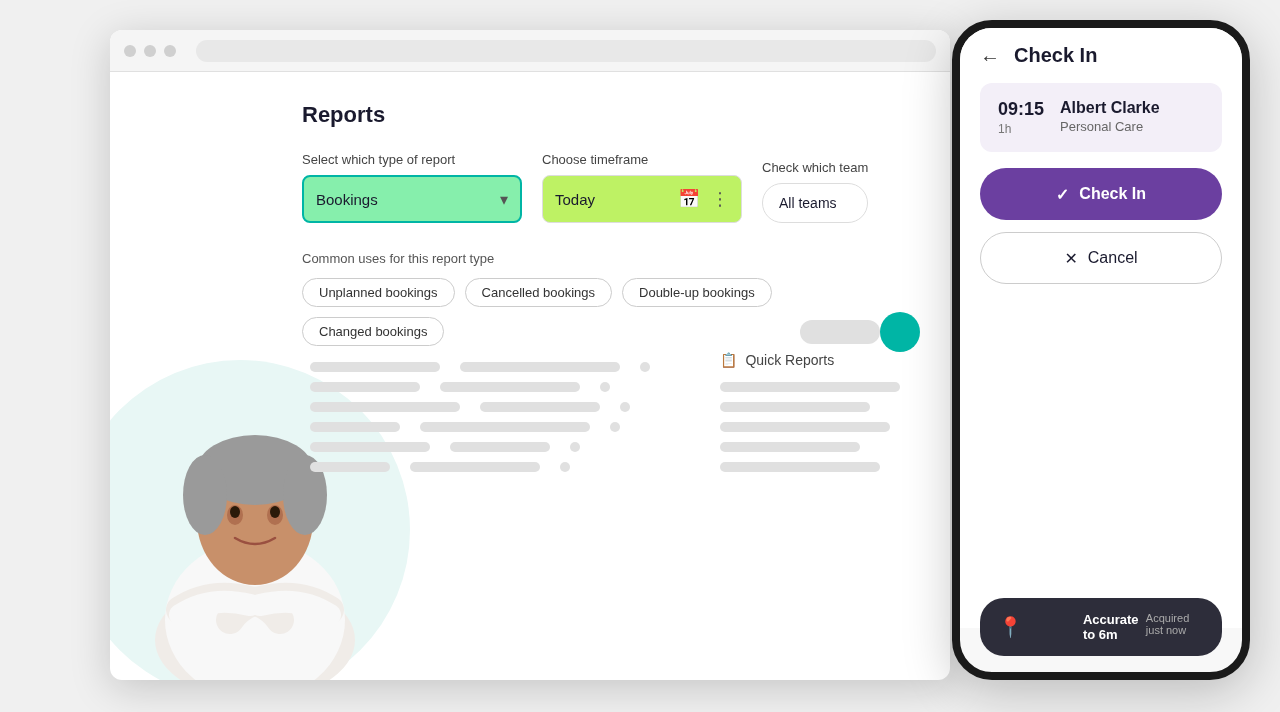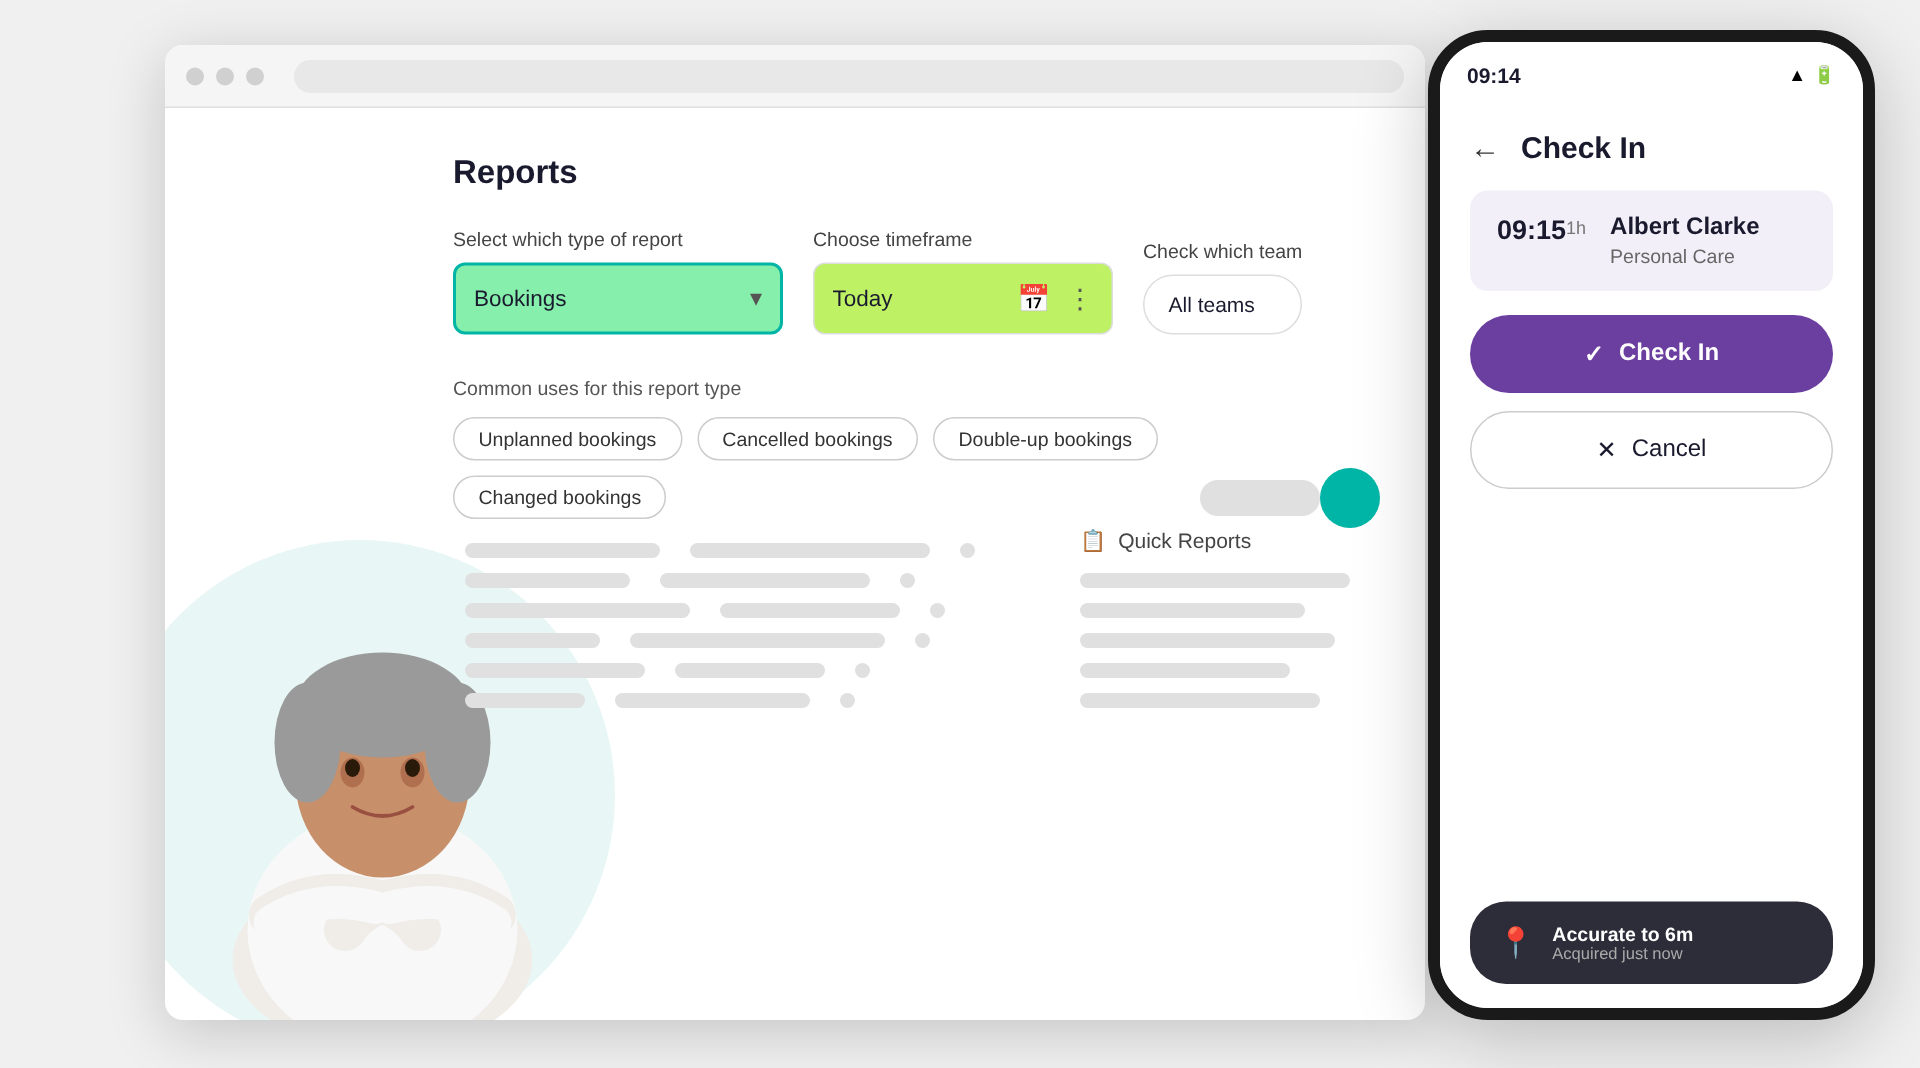--- a/index.html
+++ b/index.html
@@ -359,21 +359,21 @@
       background: #f3eff8;
       border-radius: 12px;
       padding: 16px 18px;
       display: flex;
       gap: 16px;
       align-items: flex-start;
     }
 
     .booking-time-block {
       display: flex;
-      flex-direction: row;
+      flex-direction: column;
     }
 
     .booking-time {
       font-size: 18px;
       font-weight: 700;
       color: #1a1a2e;
     }
 
     .booking-duration {
       font-size: 12px;
@@ -449,21 +449,22 @@
       gap: 12px;
     }
 
     .location-icon {
       color: #fff;
       font-size: 20px;
     }
 
     .location-text-block {
       display: flex;
-      flex-direction: column;
+      flex-direction: row;
+      margin-left: 48px;
     }
 
     .location-title {
       font-size: 13px;
       font-weight: 600;
       color: #fff;
     }
 
     .location-subtitle {
       font-size: 11px;
@@ -599,27 +600,20 @@
       <div class="qr-skeleton-row" style="width:75%"></div>
       <div class="qr-skeleton-row" style="width:85%"></div>
       <div class="qr-skeleton-row" style="width:70%"></div>
       <div class="qr-skeleton-row" style="width:80%"></div>
     </div>
   </div>
 </div>
 
 <div class="phone-mockup">
 
-  <div class="phone-notch-bar">
-    <span class="phone-time">09:14</span>
-    <div class="phone-icons">
-      <span>▲</span>
-      <span>🔋</span>
-    </div>
-  </div>
 
   <div class="phone-body">
 
     <div class="phone-header">
       <span class="back-arrow">←</span>
       <span class="phone-title">Check In</span>
     </div>
 
     <div class="booking-card">
       <div class="booking-time-block">

